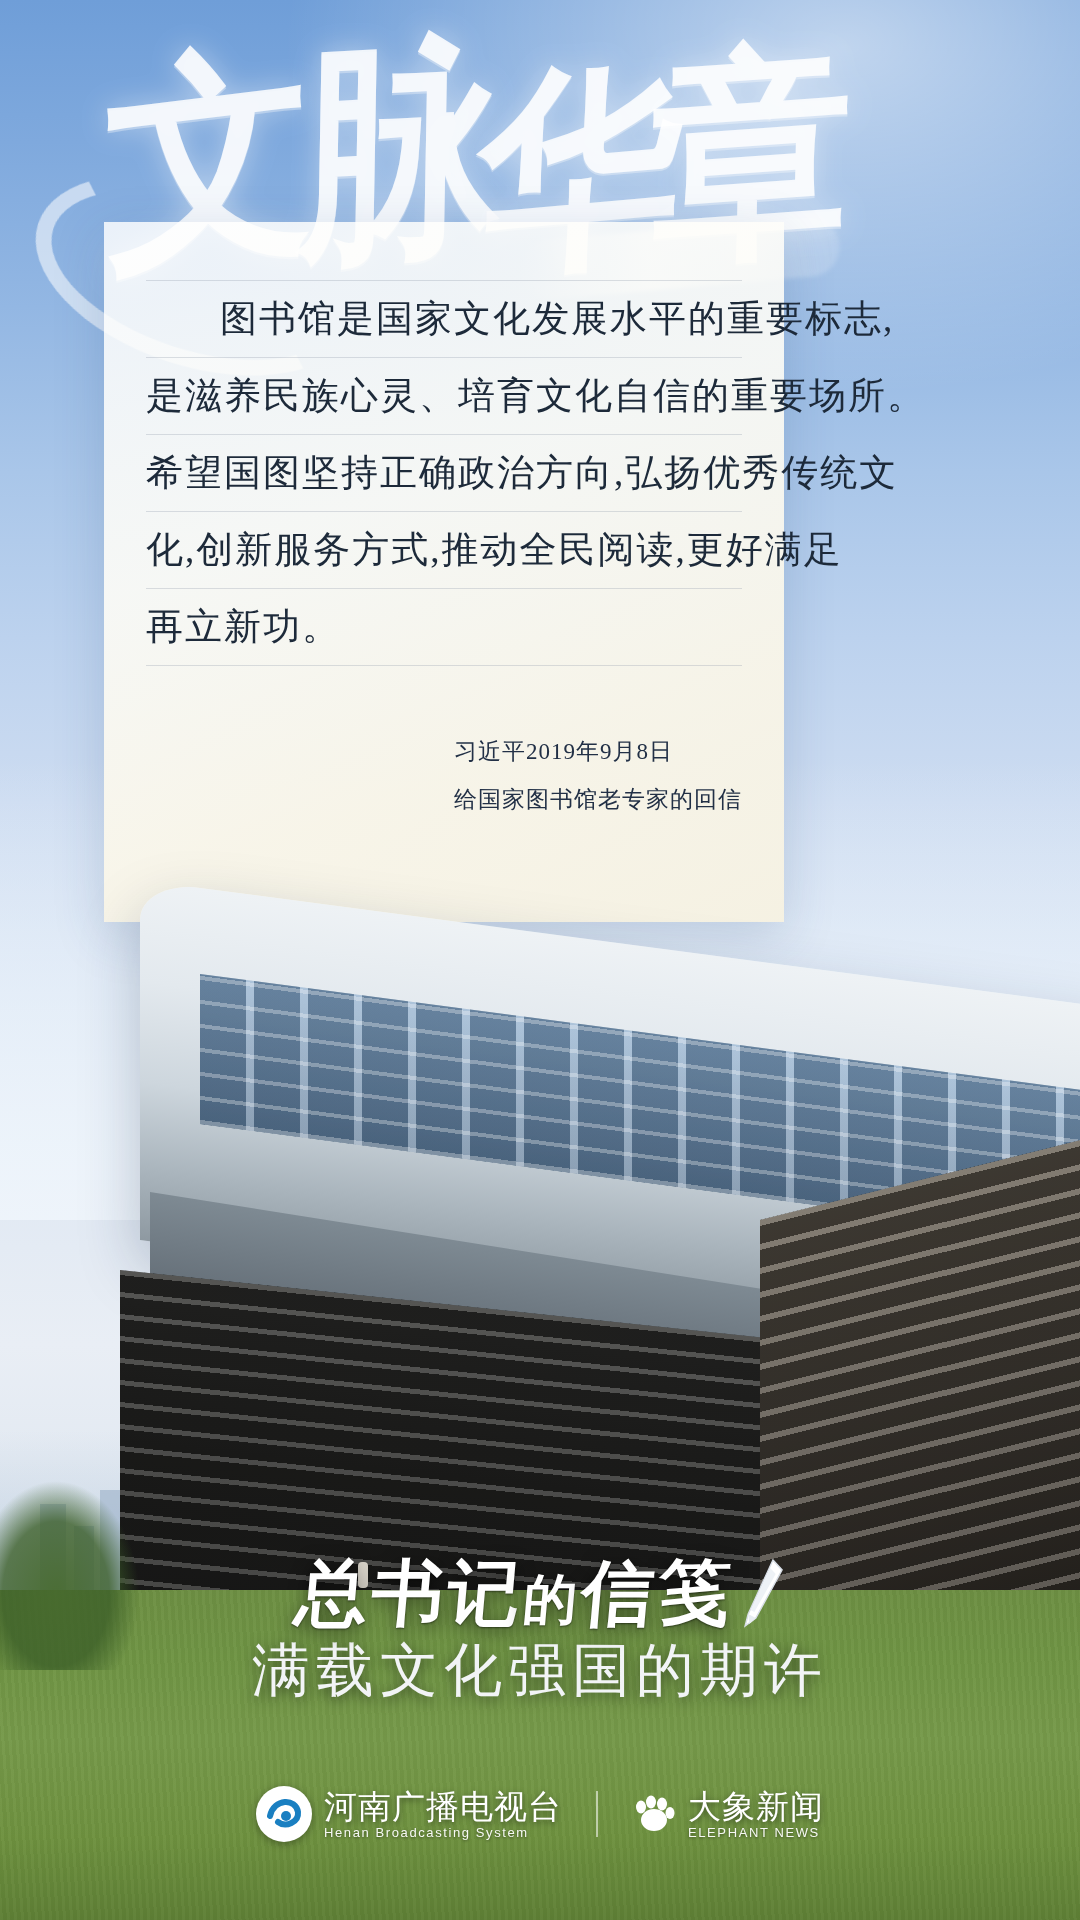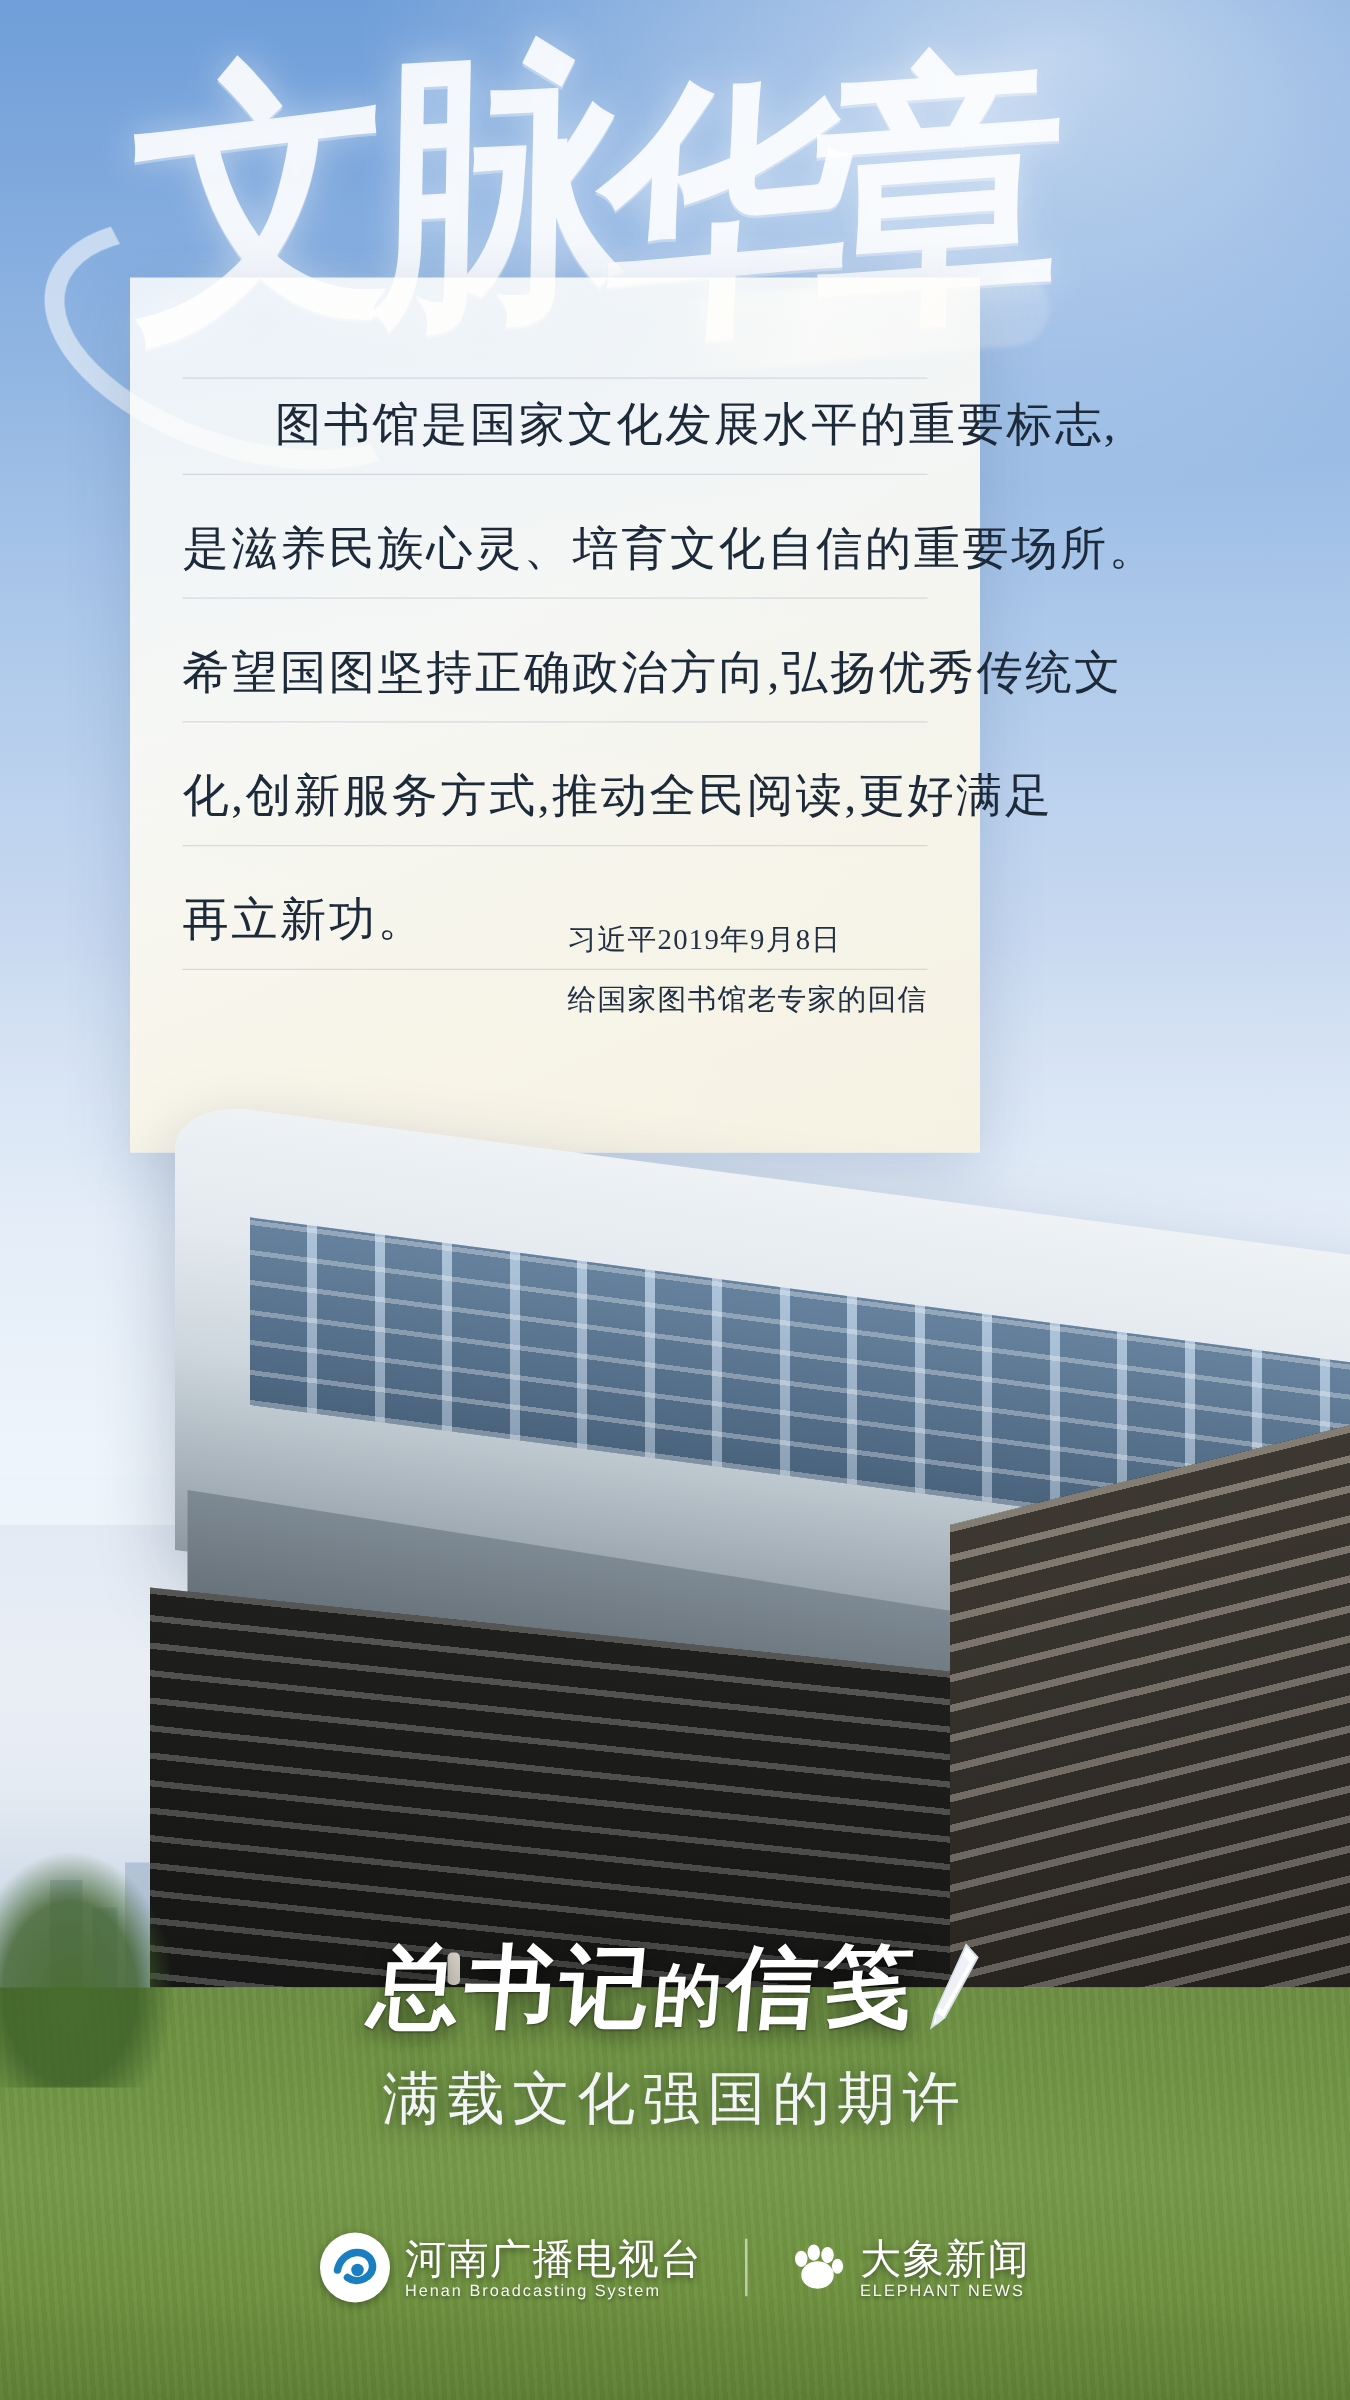--- a/index.html
+++ b/index.html
@@ -91,21 +91,20 @@
     left: 42px; right: 42px; top: 58px;
   }
   .quote-line {
     font-size: 37px;
     line-height: 76px;
     height: 76px;
     color: #1d2a3a;
     letter-spacing: 2px;
     border-bottom: 1px solid rgba(150,160,175,0.32);
     white-space: nowrap;
-    margin-top: 22px;
   }
   .quote-line:first-child { border-top: 1px solid rgba(150,160,175,0.32); }
   .quote-line.indent { text-indent: 74px; }
   .quote-sign {
     position: absolute;
     right: 42px;
     top: 506px;
     text-align: left;
     color: #223046;
     font-size: 23px;
@@ -263,23 +262,23 @@
     transform: skewX(-5deg);
   }
   .bt-main .small { font-size: 54px; }
   .pen-icon {
     display: inline-block;
     width: 44px; height: 76px;
     vertical-align: -14px;
     margin-left: 6px;
   }
   .bt-sub {
-    margin-top: 20px;
+    margin-top: 0;
     font-family: Liberation Mono, monospace;
-    font-size: 46px;
+    font-size: 58px;
     letter-spacing: 6px;
     color: #f2f4f6;
     text-shadow: 0 3px 14px rgba(0,0,0,0.55);
   }
 
   
   .logos {
     position: absolute;
     left: 0; bottom: 78px;
     width: 1080px;

